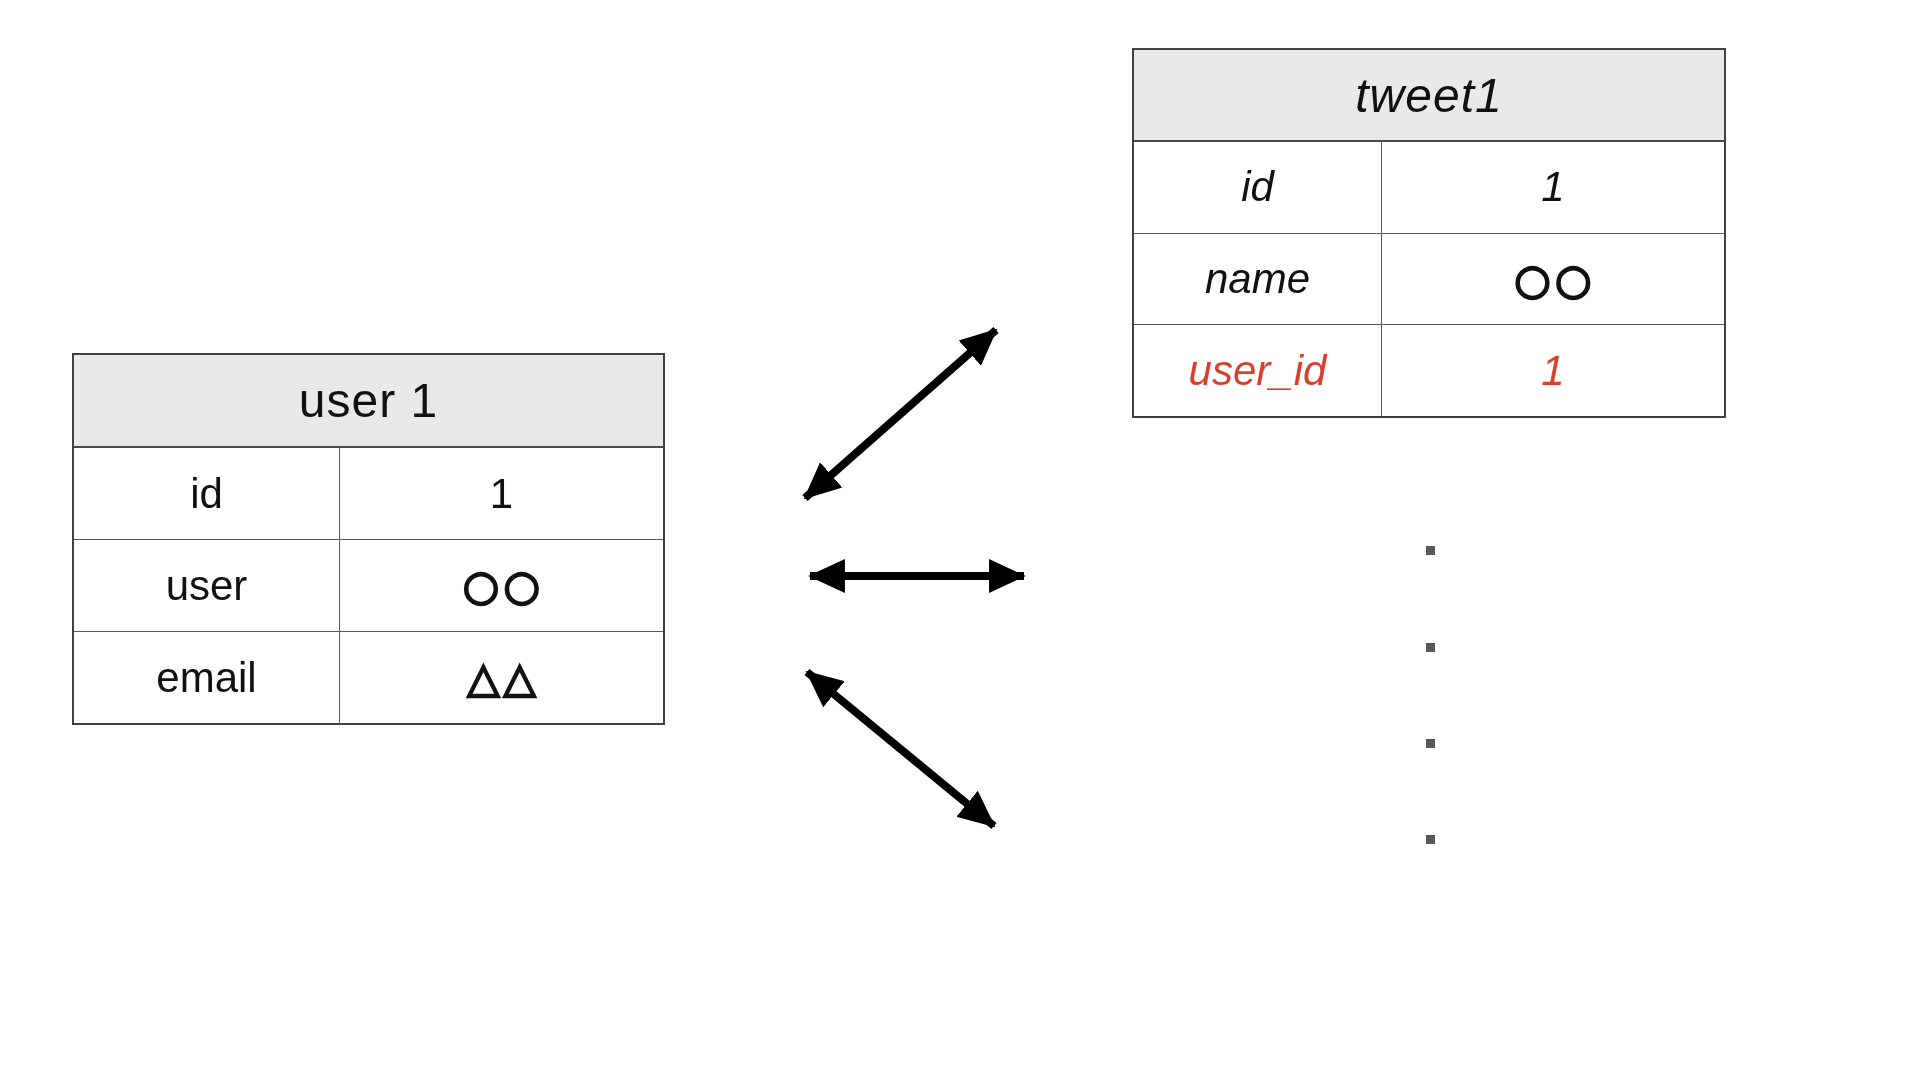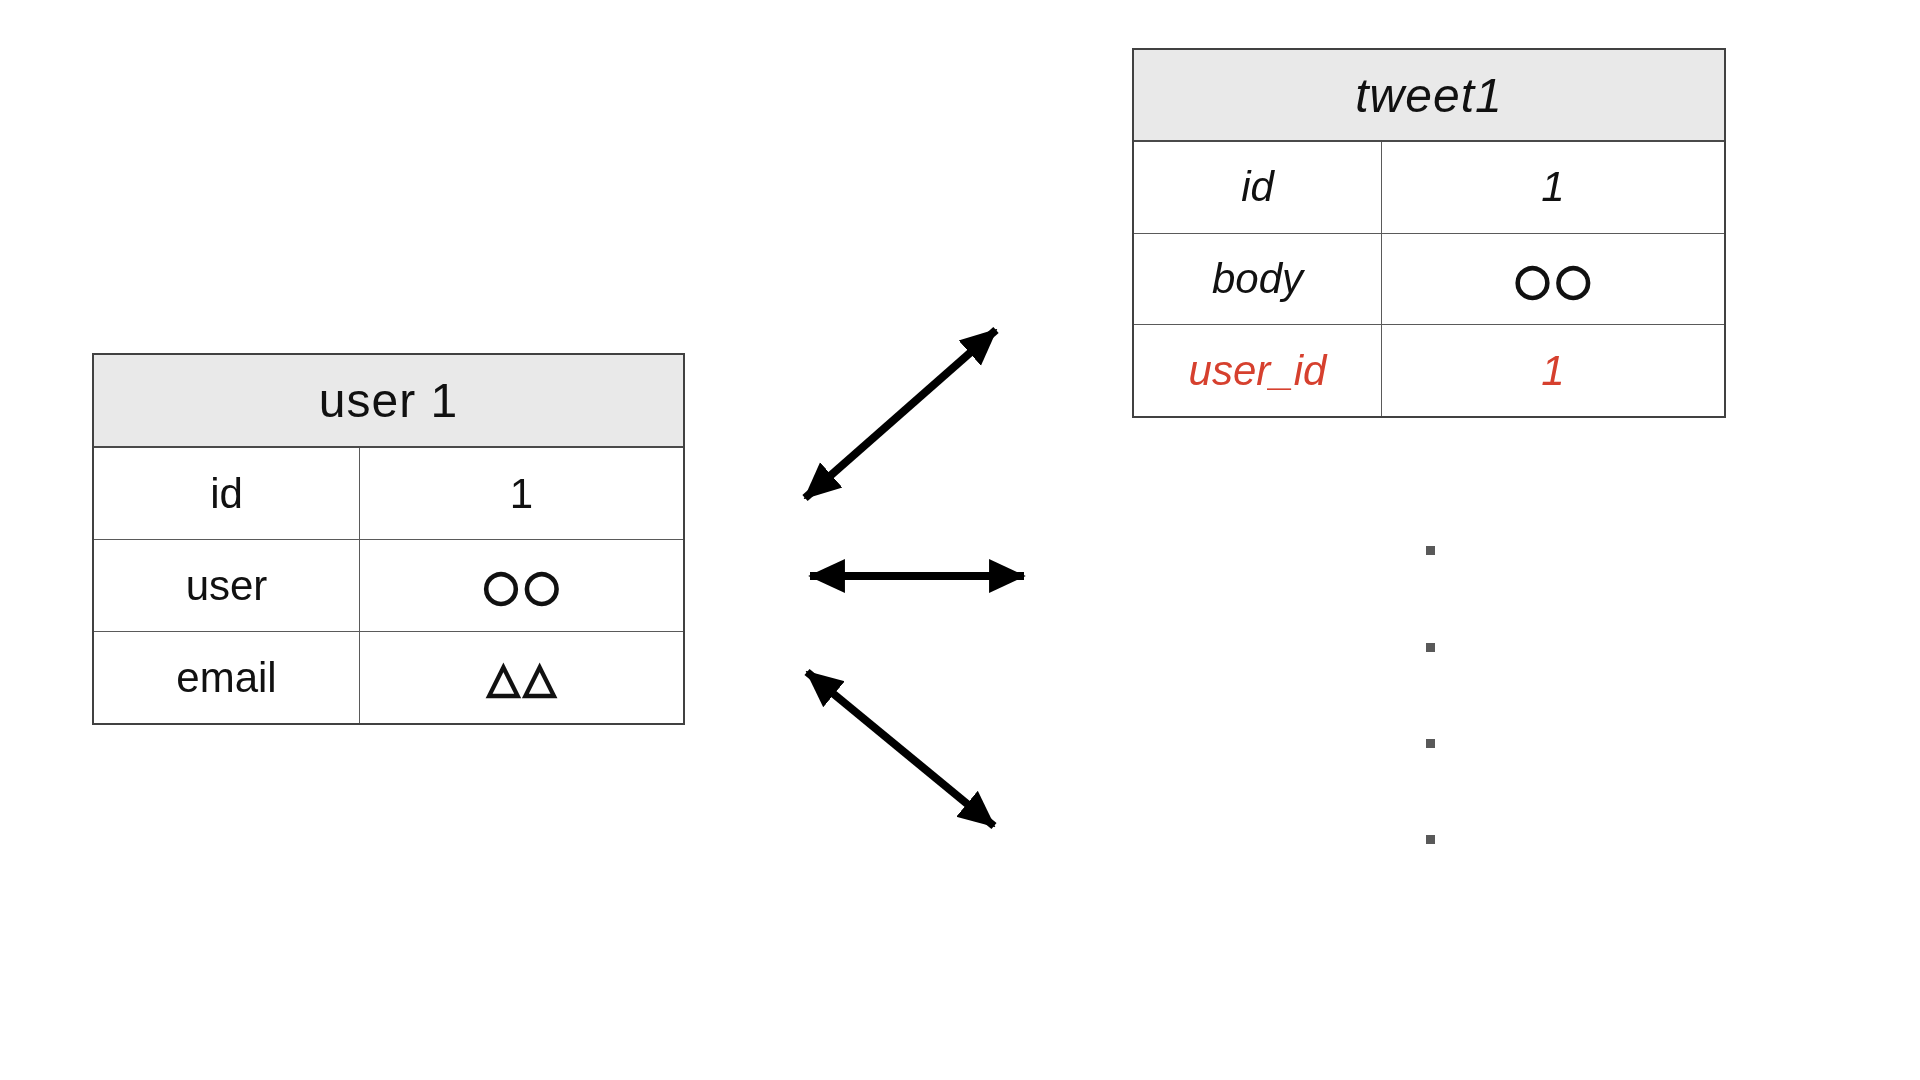--- a/index.html
+++ b/index.html
@@ -35,21 +35,21 @@
     flex:1;
   }
   .dbtable .t-row + .t-row{border-top:1.5px solid #5a5a5a;}
   .dbtable .cell{
     box-sizing:border-box;
     display:flex;align-items:center;justify-content:center;
     font-size:42px;
   }
   .dbtable .cell.label{border-right:1.5px solid #5a5a5a;}
 
-  #user-table{left:72px;top:353px;width:593px;height:372px;margin-left:20px;}
+  #user-table{left:72px;top:353px;width:593px;height:372px;}
   #user-table .t-header{height:93px;flex:none;}
   #user-table .cell.label{width:266px;flex:none;}
   #user-table .cell.value{flex:1;}
 
   #tweet-table{left:1132px;top:48px;width:594px;height:370px;font-style:italic;}
   #tweet-table .t-header{height:92px;flex:none;}
   #tweet-table .cell.label{width:248px;flex:none;}
   #tweet-table .cell.value{flex:1;}
 
   
@@ -102,21 +102,21 @@
     </div>
   </section>
 
   <section class="dbtable" id="tweet-table">
     <div class="t-header">tweet1</div>
     <div class="t-row">
       <div class="cell label">id</div>
       <div class="cell value">1</div>
     </div>
     <div class="t-row">
-      <div class="cell label">body</div>
+      <div class="cell label">name</div>
       <div class="cell value sym">○○</div>
     </div>
     <div class="t-row fk">
       <div class="cell label">user_id</div>
       <div class="cell value">1</div>
     </div>
   </section>
 
   <svg class="arrows-overlay" viewBox="0 0 1920 1080">
     <defs>

